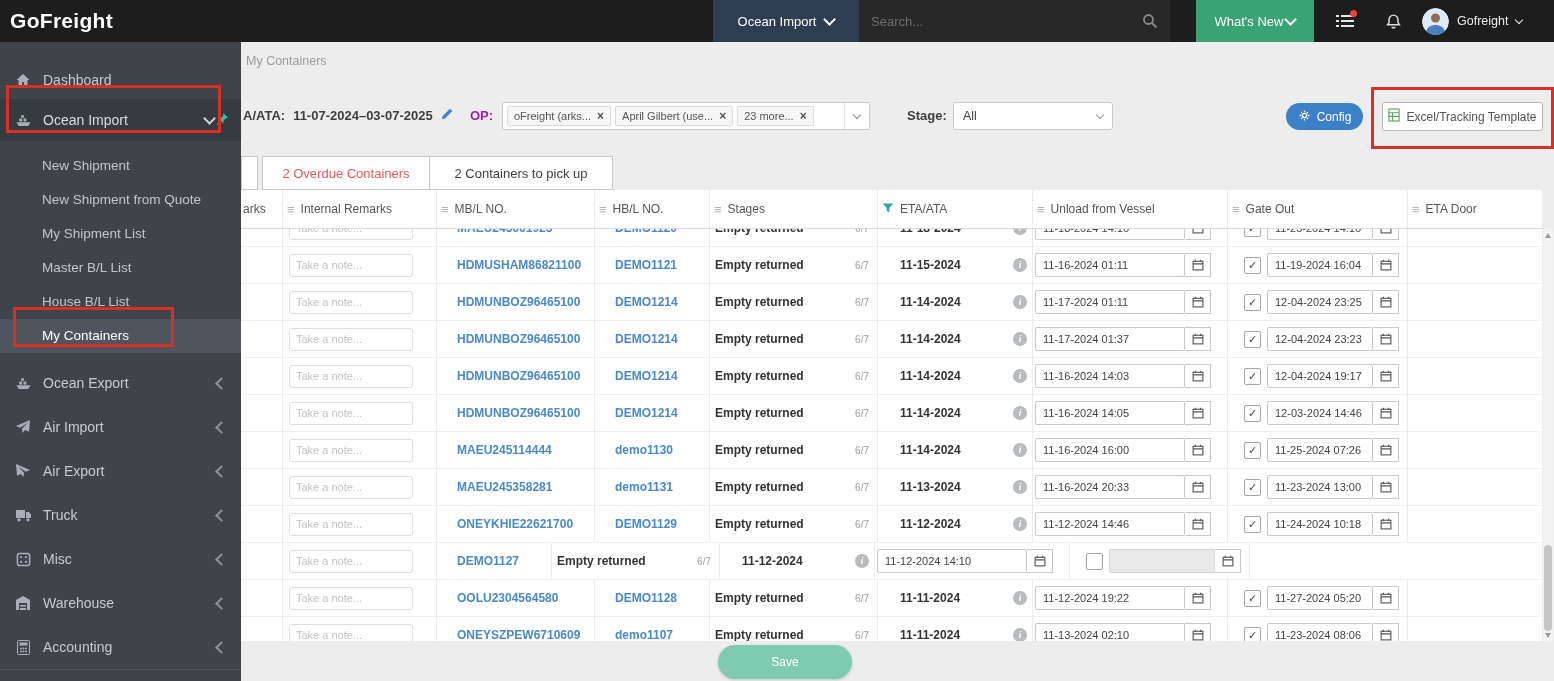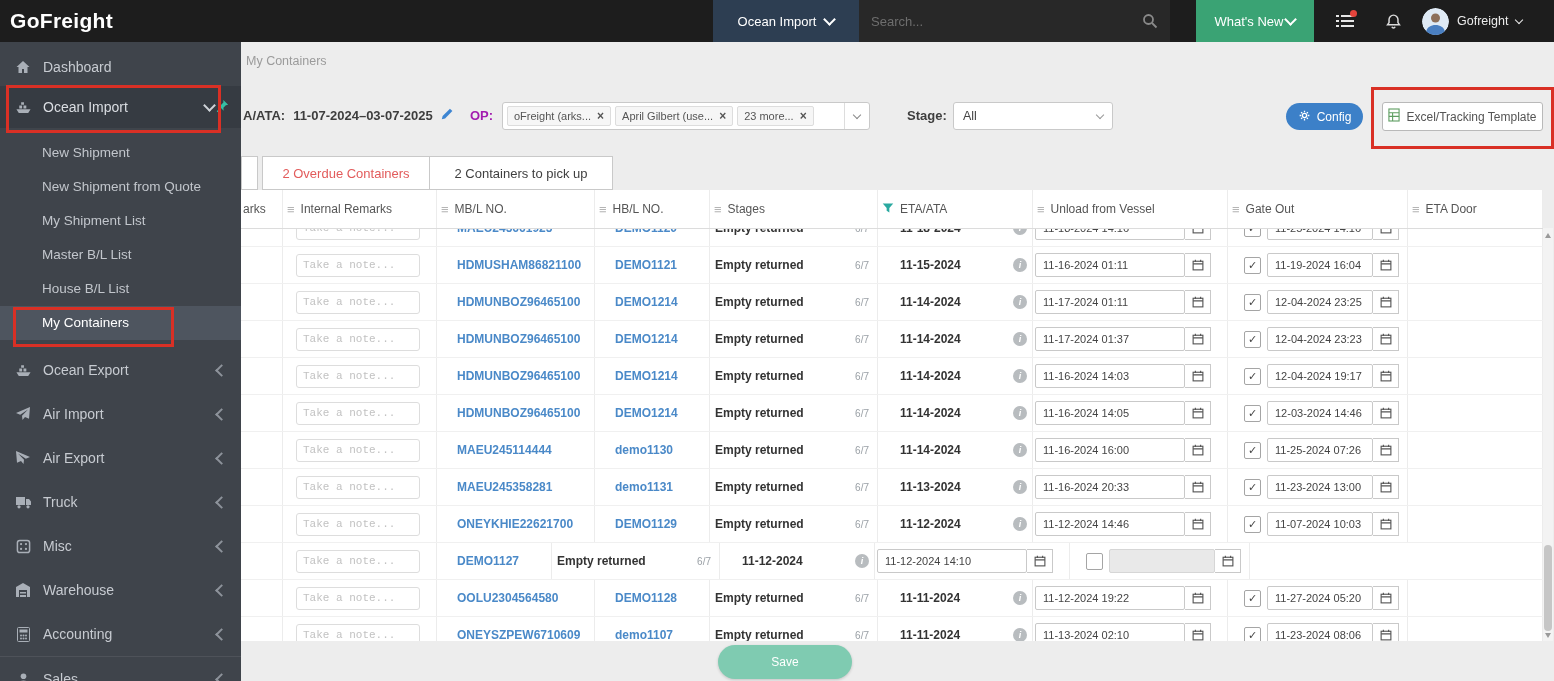--- a/index.html
+++ b/index.html
@@ -21,21 +21,21 @@
   .account{position:absolute;left:1422px;top:0;height:42px;display:flex;align-items:center;gap:8px;color:#ececec;font-size:12.5px;cursor:pointer}
   .avatar{width:27px;height:27px;border-radius:50%;overflow:hidden;flex:none}
 
   
   .chev{display:inline-block;width:7px;height:7px;border-left:2px solid currentColor;border-bottom:2px solid currentColor;flex:none}
   .chev.down{transform:rotate(-45deg);margin-top:-3px}
   .chev.left{transform:rotate(45deg)}
   .chev.sm{width:5px;height:5px;border-width:1.5px}
 
   
-  .sidebar{position:absolute;left:0;top:42px;width:241px;bottom:0;background:#3f444b;z-index:20;padding-top:6px}
+  .sidebar{position:absolute;left:0;top:42px;width:241px;bottom:0;background:#3f444b;z-index:20;padding-top:19px}
   .sitem{height:44px;display:flex;align-items:center;color:#c7cbd1;font-size:14px;padding:0 14px;gap:11px;cursor:pointer;position:relative}
   .sitem .sic{width:18px;display:flex;justify-content:center;color:#a9afb7}
   .sitem .chev{position:absolute;right:15px;color:#8d939b}
   .sitem.dashboard{height:38px}
   .sitem.oceanimport{height:42px;background:#363b42;color:#dadde2}
   .sitem.oceanimport .right{position:absolute;right:12px;display:flex;align-items:center;gap:9px}
   .sitem.sales{border-top:1px solid rgba(255,255,255,.08)}
   .submenu{margin-top:8px}
   .subitem{height:34px;line-height:34px;padding-left:42px;color:#c2c6cc;font-size:13.5px;cursor:pointer;white-space:nowrap}
   .subitem.active{background:#4e555f;color:#fff}
@@ -70,21 +70,21 @@
   .hcell{height:100%;display:flex;align-items:center;font-size:12px;color:#555;border-right:1px solid #ececec;gap:6px;padding-left:4px;box-sizing:border-box;cursor:pointer;white-space:nowrap;overflow:hidden}
   .hicon{color:#b5b5b5;font-size:13px;line-height:1}
   .w0{width:42px;flex:none}.w1{width:154px;flex:none}.w2{width:158px;flex:none}.w3{width:115px;flex:none}
   .w4{width:168px;flex:none}.w5{width:155px;flex:none}.w6{width:195px;flex:none}.w7{width:180px;flex:none}.w8{flex:1}
 
   .trow{display:flex;height:36px;border-bottom:1px solid #f0f0f0;background:#fff}
   .cell{height:100%;display:flex;align-items:center;border-right:1px solid #ececec;box-sizing:border-box;overflow:hidden}
   .trow.partial{height:17px;overflow:hidden;align-items:flex-start}
   .trow.partial .cell{height:36px;transform:translateY(-19px)}
 
-  .note-input{width:124px;height:23px;border:1px solid #ddd;border-radius:3px;margin-left:13px;font-size:11px;padding:0 6px;color:#555;outline:none;font-family:Liberation Mono, monospace;box-sizing:border-box;background:#fff}
+  .note-input{width:124px;height:23px;border:1px solid #ddd;border-radius:3px;margin-left:6px;font-size:11px;padding:0 6px;color:#555;outline:none;font-family:Liberation Sans, sans-serif;box-sizing:border-box;background:#fff}
   .note-input::placeholder{color:#c2c2c2}
   .blink{color:#4a89c8;font-weight:bold;font-size:12px;margin-left:20px;text-decoration:none;cursor:pointer;white-space:nowrap}
   .c-stage{justify-content:space-between}
   .stage-text{margin-left:5px;font-weight:bold;font-size:12px;color:#333;white-space:nowrap}
   .fraction{margin-right:8px;color:#9aa0a6;font-size:10px}
   .eta-text{margin-left:22px;font-weight:bold;font-size:12px;color:#333}
   .info-icon{margin-left:auto;margin-right:5px;width:14px;height:14px;border-radius:50%;background:#b8bcbf;color:#fff;font-size:9px;font-weight:bold;font-style:italic;display:flex;align-items:center;justify-content:center;flex:none}
   .date-input{height:24px;border:1px solid #c9c9c9;border-radius:2px;display:flex;align-items:center;padding:0 7px;font-size:11px;color:#444;background:#fff;box-sizing:border-box;white-space:nowrap;cursor:text}
   .c-unload .date-input{width:150px;margin-left:2px}
   .c-gate .date-input{width:106px;margin-left:6px}
@@ -748,21 +748,21 @@
       <span class="date-input">11-12-2024 14:46</span>
       <span class="cal-addon">
         <svg width="12" height="12" viewBox="0 0 16 16" fill="none" stroke="#555" stroke-width="1.5">
                   <rect x="1.5" y="3" width="13" height="11.5"></rect>
                   <path d="M1.5 6.5h13M4.5 1v3M11.5 1v3"></path>
                 </svg>
       </span>
     </div>
     <div class="cell w7 c-gate">
       <span class="checkbox checked">✓</span>
-      <span class="date-input">11-07-2024 10:03</span>
+      <span class="date-input">11-24-2024 10:18</span>
       <span class="cal-addon">
         <svg width="12" height="12" viewBox="0 0 16 16" fill="none" stroke="#555" stroke-width="1.5">
                   <rect x="1.5" y="3" width="13" height="11.5"></rect>
                   <path d="M1.5 6.5h13M4.5 1v3M11.5 1v3"></path>
                 </svg>
       </span>
     </div>
     <div class="cell w8 c-etadoor"></div>
   </div>
           <div class="trow">

